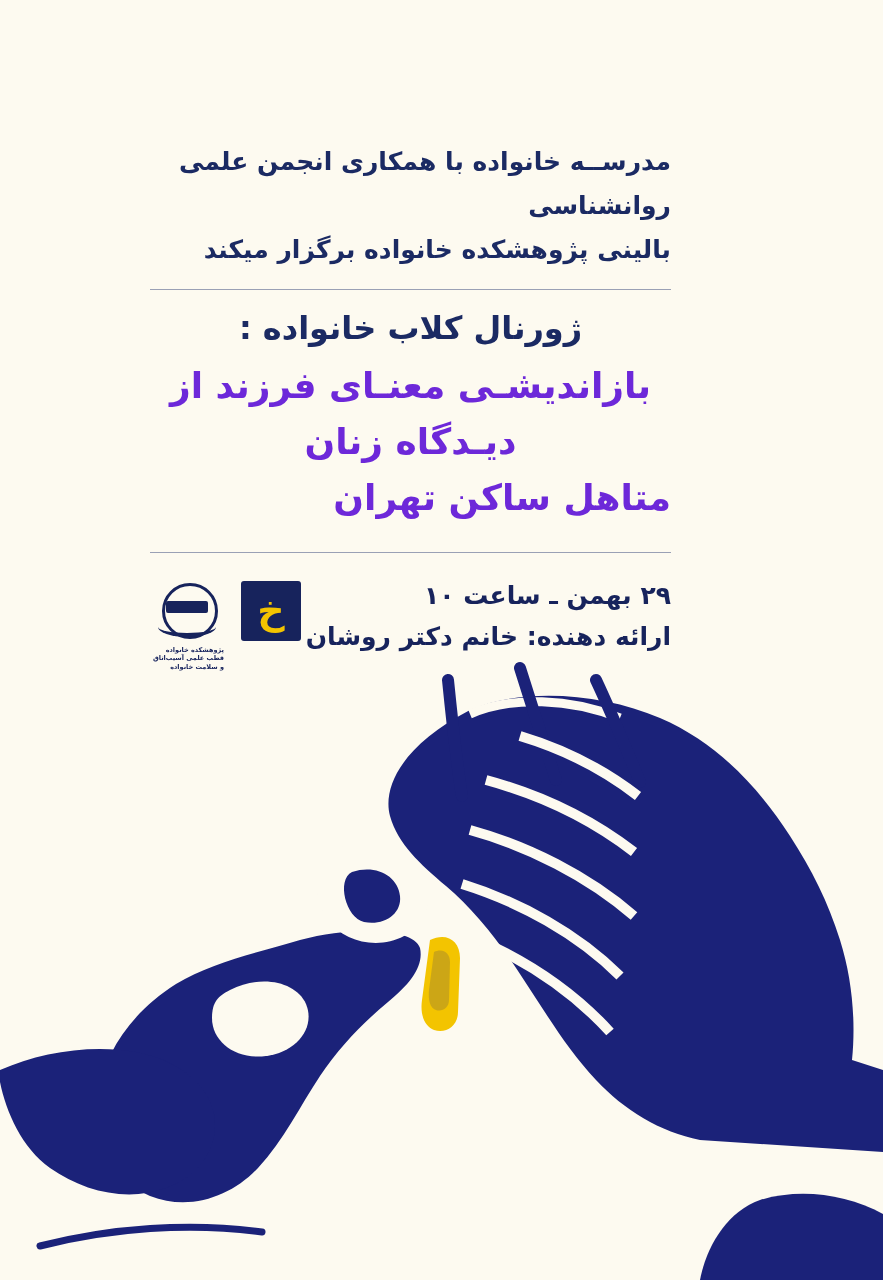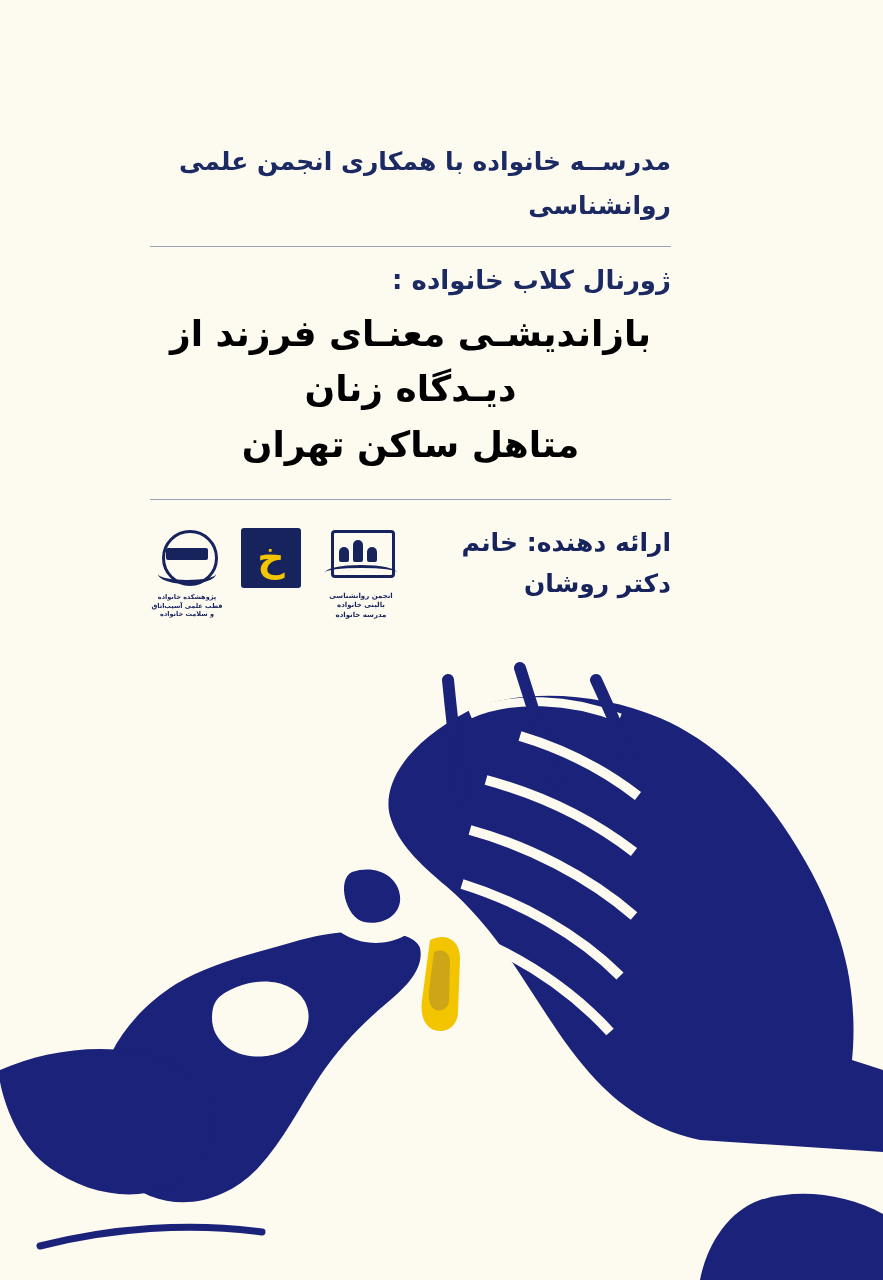--- a/index.html
+++ b/index.html
@@ -42,35 +42,37 @@
     padding-left: 10px;
   }
   .rule {
     height: 1px;
     background: #9aa0b5;
     margin: 18px 0 14px 0;
     width: 100%;
   }
   .journal-line {
     color: #1b2a63;
-    font-size: 26px;
+    font-size: 32px;
     font-weight: 700;
     line-height: 1.5;
+    text-align: center;
     margin-bottom: 6px;
   }
   .main-title {
-    color: #000000;
+    color: #6d28d9;
     font-size: 36px;
     font-weight: 800;
     line-height: 1.55;
     text-align: center;
     letter-spacing: -0.5px;
   }
   .main-title .l2 {
     display: block;
+    text-align: right;
   }
 
   
   .rule2 {
     height: 1px;
     background: #9aa0b5;
     margin: 26px 0 18px 0;
     width: 100%;
   }
   .info-row {
@@ -131,20 +133,21 @@
     width: 58px; height: 16px;
     border-bottom: 4px solid #17235c;
     border-radius: 0 0 50% 50%;
   }
   .logo-caption {
     font-size: 6.5px;
     line-height: 1.35;
     font-weight: 700;
     color: #17235c;
     margin-top: 3px;
+    text-align: right;
   }
 
   
   .logo-inst {
     width: 66px;
   }
   .inst-mark {
     width: 60px;
     height: 60px;
     margin: 0 auto;
@@ -220,36 +223,38 @@
 </style>
 </head>
 <body>
 
 <div class="poster">
 
   <div class="text-area">
 
     <div class="intro">
       <div>مدرســه خانواده با همکاری انجمن علمی روانشناسی</div>
+      <div>بالینی پژوهشکده خانواده برگزار میکند</div>
     </div>
 
     <div class="rule"></div>
 
     <div class="journal-line">ژورنال کلاب خانواده :</div>
 
     <div class="main-title">
       <span class="l1">بازاندیشـی معنـای فرزند از دیـدگاه زنان</span>
       <span class="l2">متاهل ساکن تهران</span>
     </div>
 
     <div class="rule2"></div>
 
     <div class="info-row">
 
       <div class="details">
+        <div>۲۹ بهمن ـ ساعت ۱۰</div>
         <div>ارائه دهنده: خانم دکتر روشان</div>
       </div>
 
       <div class="logos">
 
         <div class="logo logo-sbu">
           <div class="sbu-mark">
             <div class="ring"></div>
             <div class="bar"></div>
             <div class="swoosh"></div>
@@ -260,36 +265,20 @@
             <div>و سلامت خانواده</div>
           </div>
         </div>
 
         <div class="logo logo-inst">
           <div class="inst-mark">
             <div class="glyph">خ</div>
           </div>
         </div>
 
-        <div class="logo logo-school">
-          <div class="school-mark">
-            <div class="house"></div>
-            <div class="people">
-              <div class="p mid"></div>
-              <div class="p tall"></div>
-              <div class="p mid"></div>
-            </div>
-            <div class="book"></div>
-          </div>
-          <div class="logo-caption school-caption">
-            <div>انجمن روانشناسی</div>
-            <div>بالینی خانواده</div>
-            <div>مدرسه خانواده</div>
-          </div>
-        </div>
 
       </div>
     </div>
   </div>
 
   <div class="artwork">
     <svg viewBox="0 0 883 640" xmlns="http://www.w3.org/2000/svg" aria-hidden="true">
       <g fill="#1b2279">
 
         <path d="M470 70 C520 48, 600 52, 660 78 C720 104, 760 150, 790 196

